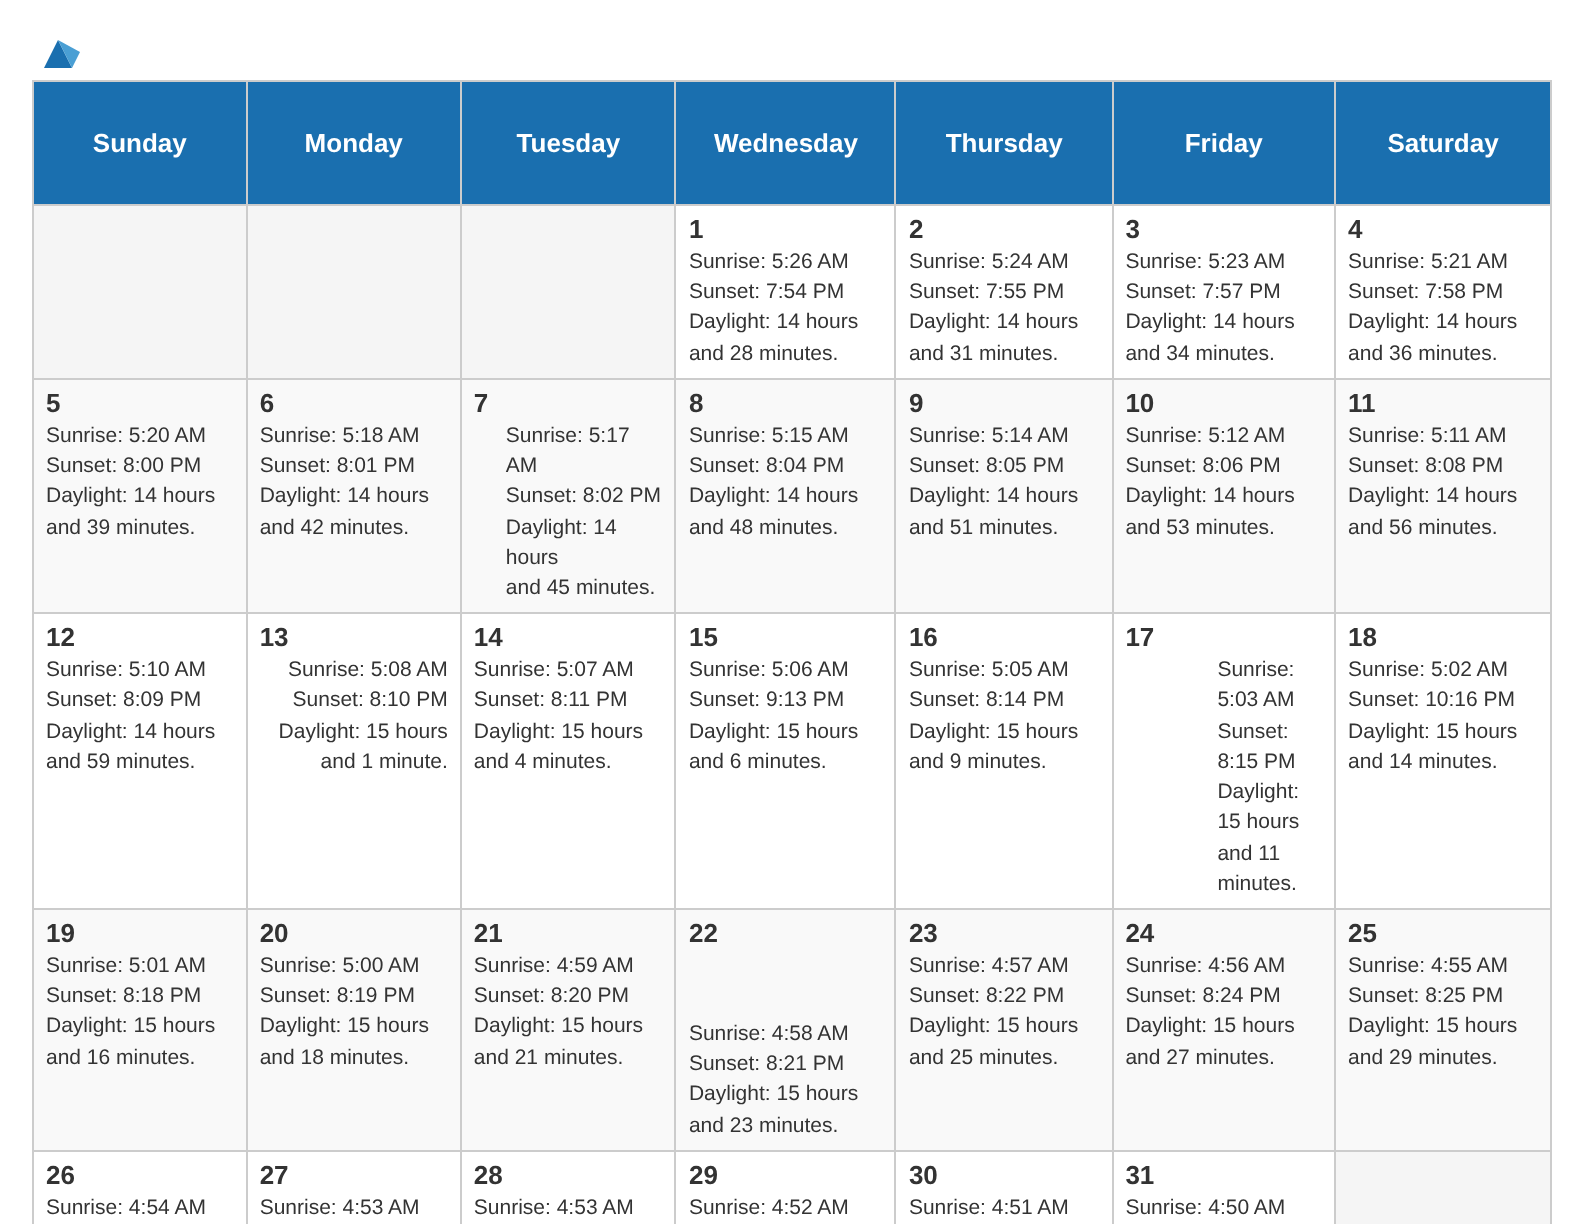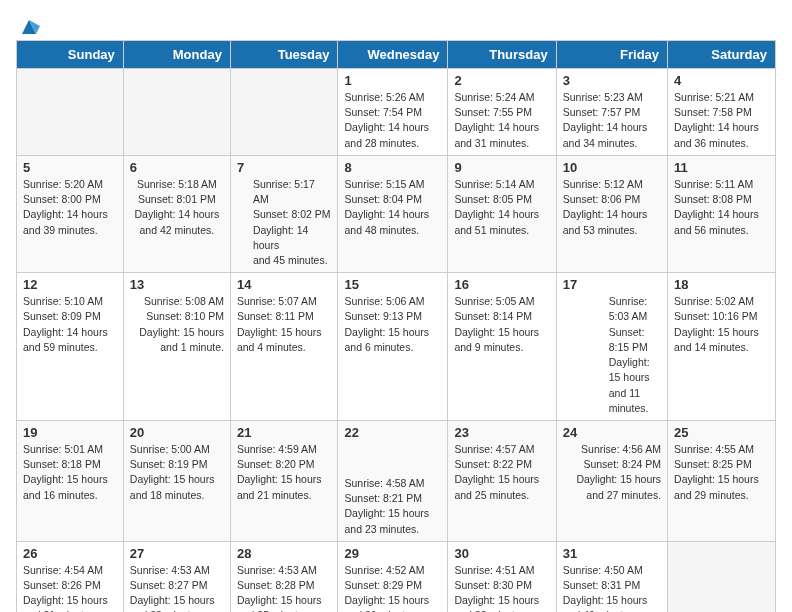--- a/index.html
+++ b/index.html
@@ -49,22 +49,22 @@
       color: #333;
     }
     .calendar {
       width: 100%;
       border-collapse: collapse;
       border: 1px solid #ccc;
     }
     .calendar th {
       background-color: #1a6faf;
       color: #fff;
-      text-align: right;
-      padding: 6px 8px;
+      text-align: center;
+      padding: 23px 8px;
       font-size: 13px;
       border: 1px solid #ccc;
     }
     .calendar td {
       vertical-align: top;
       border: 1px solid #ccc;
       padding: 4px 6px;
       width: 113px;
       min-height: 80px;
       font-size: 11px;
@@ -159,21 +159,21 @@
       <tr class="row-alt">
         <td>
           <div class="day-number">5</div>
           <div class="day-info" style="white-space: pre-line;">Sunrise: 5:20 AM
 Sunset: 8:00 PM
 Daylight: 14 hours
 and 39 minutes.</div>
         </td>
         <td>
           <div class="day-number">6</div>
-          <div class="day-info" style="white-space: pre-line; text-align: center;">Sunrise: 5:18 AM
+          <div class="day-info" style="white-space: pre-line;">Sunrise: 5:18 AM
 Sunset: 8:01 PM
 Daylight: 14 hours
 and 42 minutes.</div>
         </td>
         <td>
           <div class="day-number">7</div>
           <div class="day-info" style="white-space: pre-line; margin-left: 16px;">Sunrise: 5:17 AM
 Sunset: 8:02 PM
 Daylight: 14 hours
 and 45 minutes.</div>
@@ -289,21 +289,21 @@
         </td>
         <td>
           <div class="day-number">23</div>
           <div class="day-info" style="white-space: pre-line;">Sunrise: 4:57 AM
 Sunset: 8:22 PM
 Daylight: 15 hours
 and 25 minutes.</div>
         </td>
         <td>
           <div class="day-number">24</div>
-          <div class="day-info" style="white-space: pre-line; text-align: right;">Sunrise: 4:56 AM
+          <div class="day-info" style="white-space: pre-line;">Sunrise: 4:56 AM
 Sunset: 8:24 PM
 Daylight: 15 hours
 and 27 minutes.</div>
         </td>
         <td>
           <div class="day-number">25</div>
           <div class="day-info" style="white-space: pre-line;">Sunrise: 4:55 AM
 Sunset: 8:25 PM
 Daylight: 15 hours
 and 29 minutes.</div>

